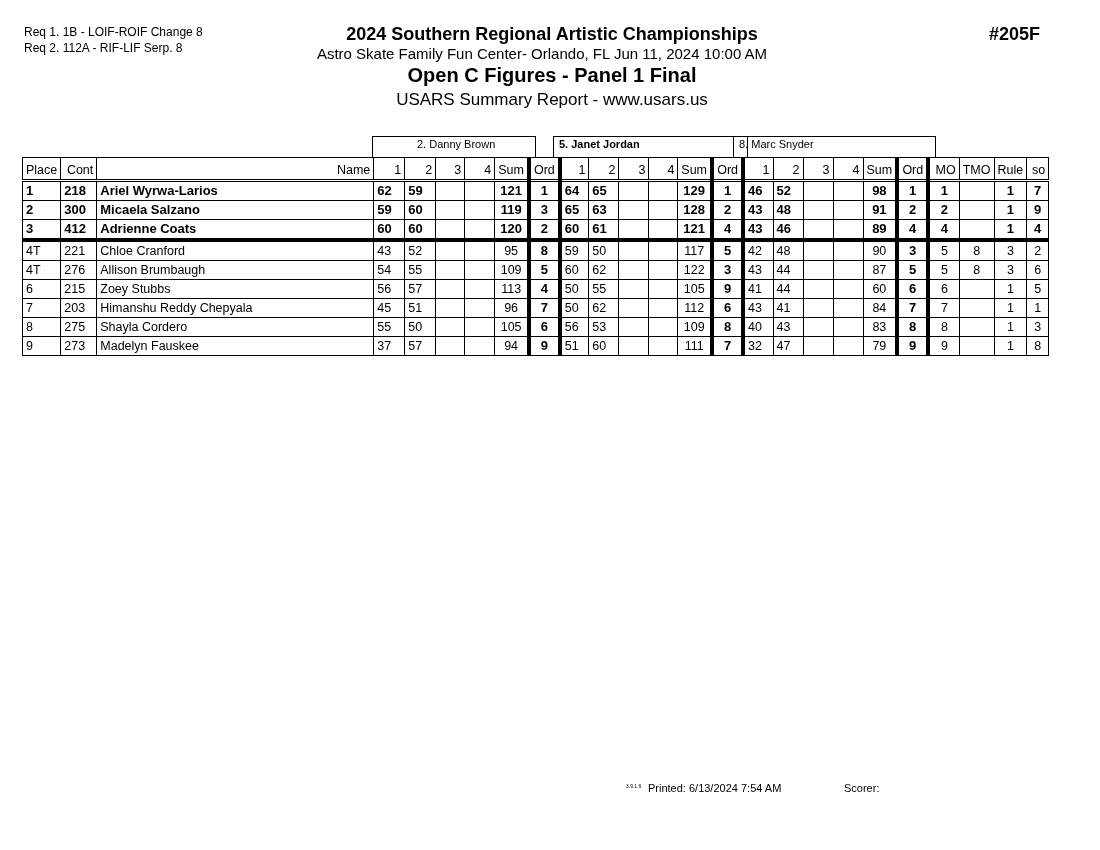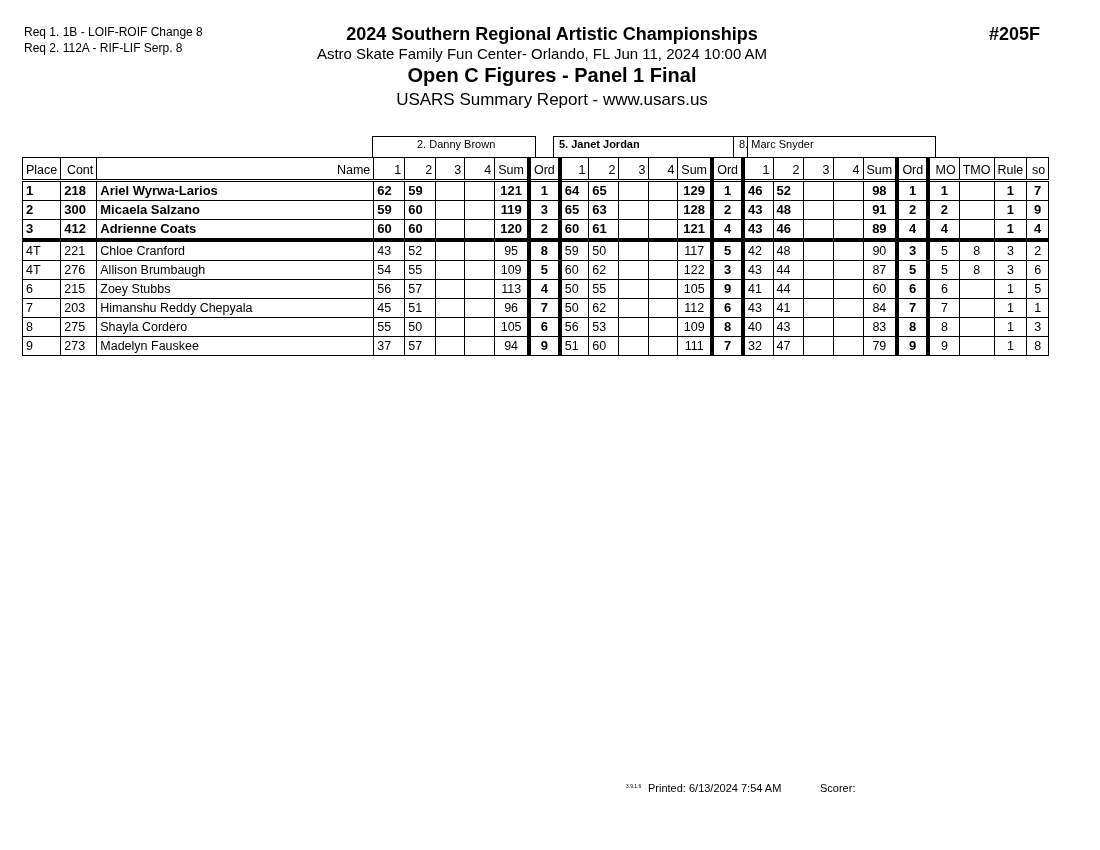--- a/index.html
+++ b/index.html
@@ -342,13 +342,13 @@
         <td class="c">9</td>
         <td class="c"></td>
         <td class="r">1</td>
         <td class="r">8</td>
       </tr>
     </tbody>
 </table>
 
 <div class="abs ver">3.9.1.6</div>
 <div class="abs foot" style="left:648px;">Printed:  6/13/2024  7:54 AM</div>
-<div class="abs foot" style="left:820px;">Scorer:</div>
+<div class="abs foot" style="left:844px;">Scorer:</div>
 
 </body></html>

